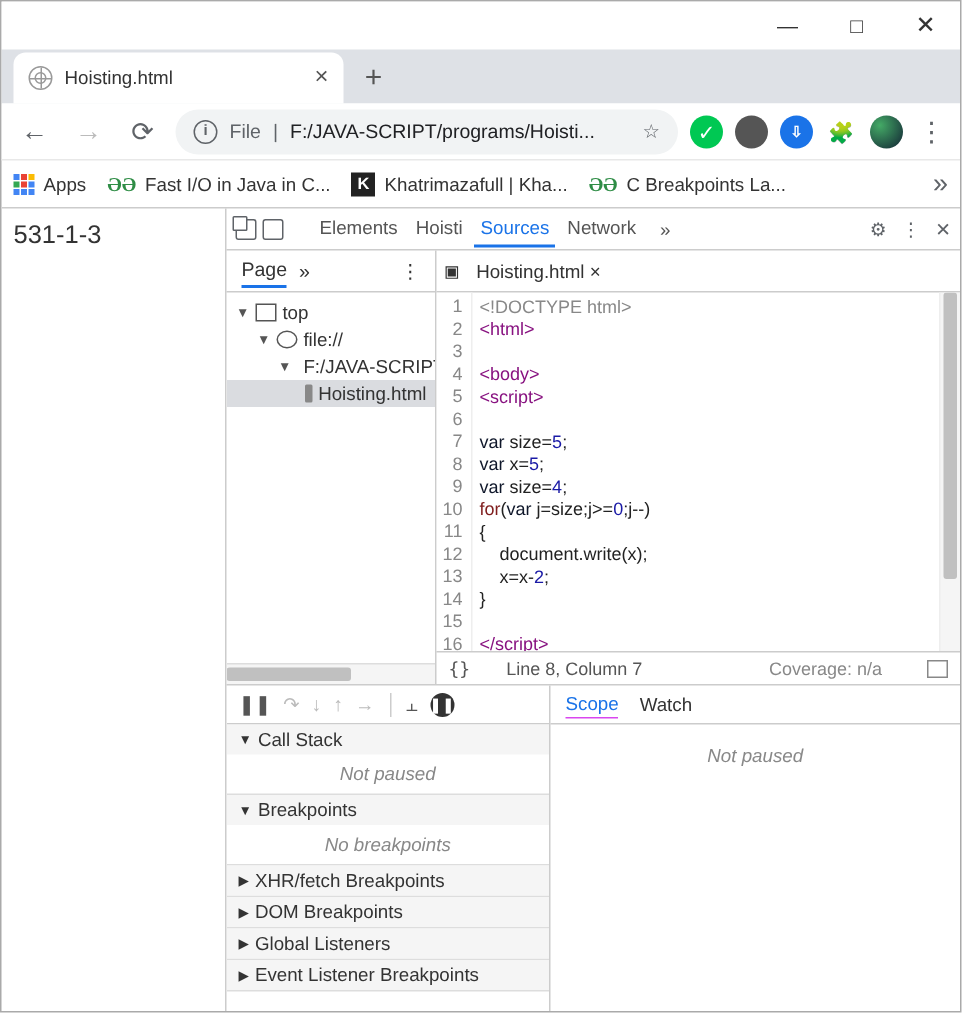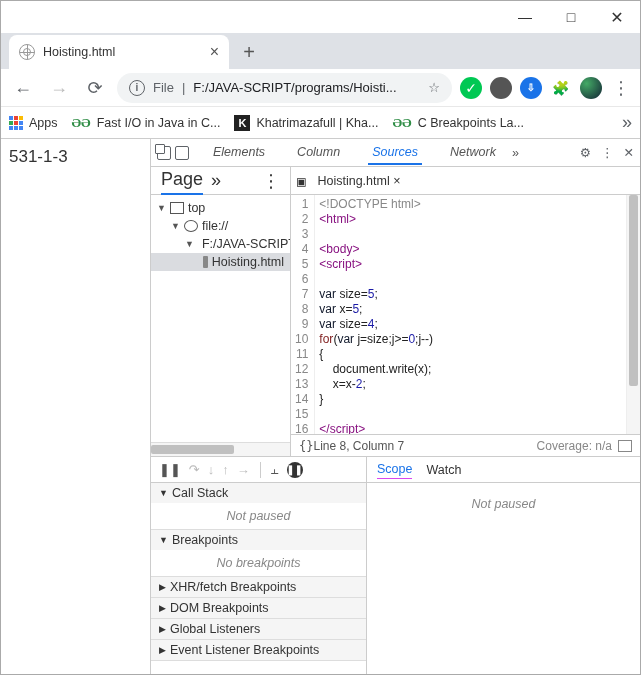--- a/index.html
+++ b/index.html
@@ -61,21 +61,21 @@
 .dt-header .sq.over::after { content:""; position:absolute; width:8px; height:8px; border:1.5px solid #5f6368; top:-3px; left:-3px; background:#fff; border-radius:1px;}
 .dt-tab { padding:4px 4px; color:#555; cursor:default; }
 .dt-tab.active { color:#1a73e8; border-bottom:2px solid #1a73e8; }
 .dt-header .right { margin-left:auto; display:flex; align-items:center; gap:10px; color:#5f6368; }
 
 .dt-body { flex:1; display:flex; flex-direction:column; min-height:0; }
 
 
 .dt-upper { display:flex; flex: 0 0 290px; border-bottom:1px solid #ccc; min-height:0; }
 .tree-pane { width: 140px; border-right:1px solid #ccc; display:flex; flex-direction:column; }
-.tree-head { height:28px; display:flex; align-items:center; padding:0 10px; border-bottom:1px solid #ccc; gap:8px; font-size:18px; }
+.tree-head { height:28px; display:flex; align-items:center; padding:0 10px; border-bottom:1px solid #ccc; gap:8px; font-size:13px; }
 .tree-head .active { border-bottom:2px solid #1a73e8; padding:3px 0; }
 .tree-list { flex:1; overflow:auto; font-size:12.5px; padding:4px 0; }
 .tree-item { display:flex; align-items:center; gap:4px; padding:2px 6px; white-space:nowrap; }
 .tree-item.sel { background:#dadce0; }
 .tree-item .tw { font-size:9px; color:#555; }
 .tree-icon { width:14px; height:12px; display:inline-block; }
 .ti-rect { border:1px solid #555; }
 .ti-cloud { border:1px solid #555; border-radius:50% 50% 50% 50%; }
 .ti-folder { background:#1a73e8; border-radius:1px; }
 .ti-file { background:#888; border-radius:1px; }
@@ -90,21 +90,21 @@
 .gutter { background:#fff; color:#888; text-align:right; padding:2px 6px 2px 4px; border-right:1px solid #eee; line-height:15px; }
 .code { flex:1; padding:2px 4px; line-height:15px; white-space:pre; overflow:auto; }
 .t-doc { color:#888; }
 .t-tag { color:#881280; }
 .t-kw { color:#0f172a; }
 .t-lit { color:#1a1aa6; }
 .t-for { color:#7f1d1d; }
 .t-txt { color:#222; }
 .vscroll { width:14px; background:#f5f5f5; border-left:1px solid #eee; position:relative;}
 .vscroll .thumb { position:absolute; left:2px; right:2px; top:0; height:80%; background:#c0c0c0; border-radius:2px;}
-.src-status { height:22px; border-top:1px solid #ccc; display:flex; align-items:center; font-size:12px; color:#555; padding:0 8px; gap:0; }
+.src-status { height:22px; border-top:1px solid #ccc; display:flex; align-items:center; font-size:12px; color:#555; padding:0 8px; gap:24px; }
 .src-status .braces:before { content:"{}"; font-family:monospace; }
 .src-status .cov { margin-left:auto; color:#888; }
 .src-status .biggle { width:14px; height:12px; border:1px solid #888; margin-left:6px; }
 
 
 .dt-lower { flex:1; display:flex; min-height:0; border-top:0; }
 .dbg-left { width: 216px; border-right:1px solid #ccc; display:flex; flex-direction:column; font-size:12.5px; overflow:auto;}
 .dbg-tools { height:26px; display:flex; align-items:center; gap:8px; padding:0 8px; border-bottom:1px solid #ccc; color:#555; }
 .dbg-tools .ico { font-size:13px; }
 .dbg-tools .sep { width:1px; height:16px; background:#ccc; margin:0 2px;}
@@ -198,23 +198,23 @@
     <span>531-1-3</span>
   </div>
 
   <div class="devtools">
 
     <div class="dt-header">
       <div class="tabicons">
         <span class="sq over"></span>
         <span class="sq"></span>
       </div>
-      <div id="dt-panels" style="display:flex; gap:24px;font-style:italic;">
+      <div id="dt-panels" style="display:flex; gap:4px;">
           <span class="dt-tab">Elements</span>
-          <span class="dt-tab">Column</span>
+          <span class="dt-tab">Hoisti</span>
           <span class="dt-tab active">Sources</span>
           <span class="dt-tab">Network</span>
         </div>
       <span>»</span>
       <div class="right">
         <span>⚙</span>
         <span>⋮</span>
         <span>✕</span>
       </div>
     </div>

